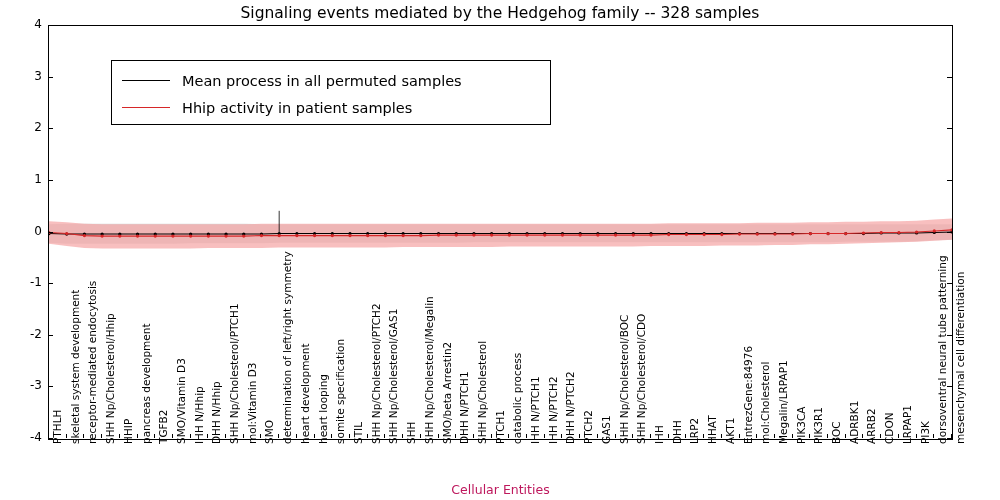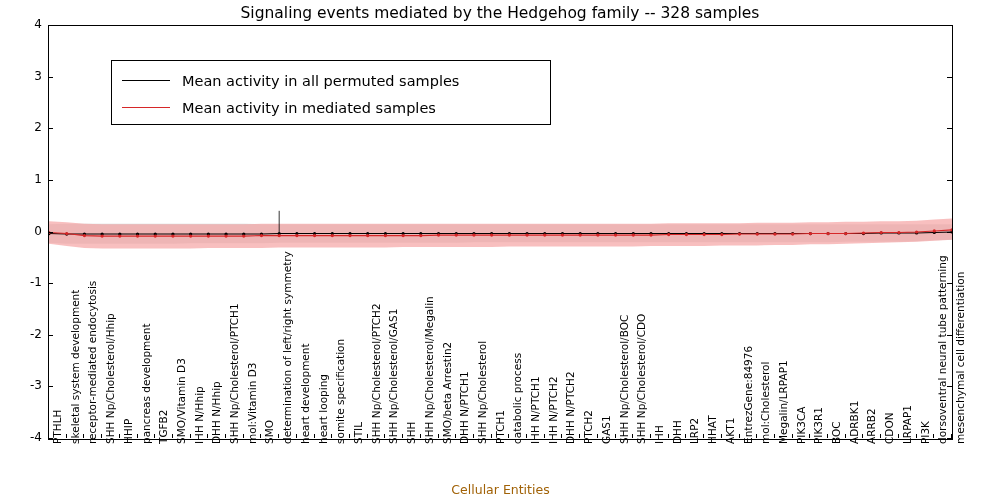--- a/index.html
+++ b/index.html
@@ -28,21 +28,21 @@
   }
   #plotinner { position:absolute; left:0; top:0; right:0; bottom:0; overflow:hidden; }
   .ytick {
     position:absolute; right:1002px;
     width:60px; text-align:right;
     font-size:12px; color:#000;
   }
 
   .xlabel {
     position:absolute; left:48px; top:482px; width:905px;
-    text-align:center; font-size:12.5px; color:#a16207;
+    text-align:center; font-size:12.5px; color:#be185d;
   }
 
   
   .catlabels { position:absolute; left:48px; top:0; width:905px; height:500px; }
   .cat {
     position:absolute;
     font-size:10.5px;
     color:#000;
     white-space:nowrap;
     transform:rotate(-90deg);
@@ -181,25 +181,25 @@
           <circle cx="867.59" cy="205.98" r="1.6" fill="#d62728"></circle>
           <circle cx="885.29" cy="204.95" r="1.6" fill="#d62728"></circle>
           <circle cx="903.00" cy="203.92" r="1.6" fill="#d62728"></circle>
           <line x1="230.17647058823528" x2="230.17647058823528" y1="206.5" y2="184.8175" stroke="#000" stroke-width="0.8"></line>
         </svg>
     </div>
 
     <div class="legend">
       <div class="legrow">
         <span class="legline"></span>
-        <span class="legtext">Mean activity in all permuted samples</span>
+        <span class="legtext">Mean process in all permuted samples</span>
       </div>
       <div class="legrow">
         <span class="legline red"></span>
-        <span class="legtext">Mean activity in mediated samples</span>
+        <span class="legtext">Hhip activity in patient samples</span>
       </div>
     </div>
   </div>
 
   <div id="yticks">
       <div class="ytick" style="top: 430px; right: 958px;">-4</div>
       <div style="position: absolute; top: 438px; height: 1px; width: 5px; background: rgb(0, 0, 0); left: 48px;"></div>
       <div style="position: absolute; top: 438px; height: 1px; width: 5px; background: rgb(0, 0, 0); left: 947px;"></div>
       <div class="ytick" style="top: 378.375px; right: 958px;">-3</div>
       <div style="position: absolute; top: 386.375px; height: 1px; width: 5px; background: rgb(0, 0, 0); left: 48px;"></div>

